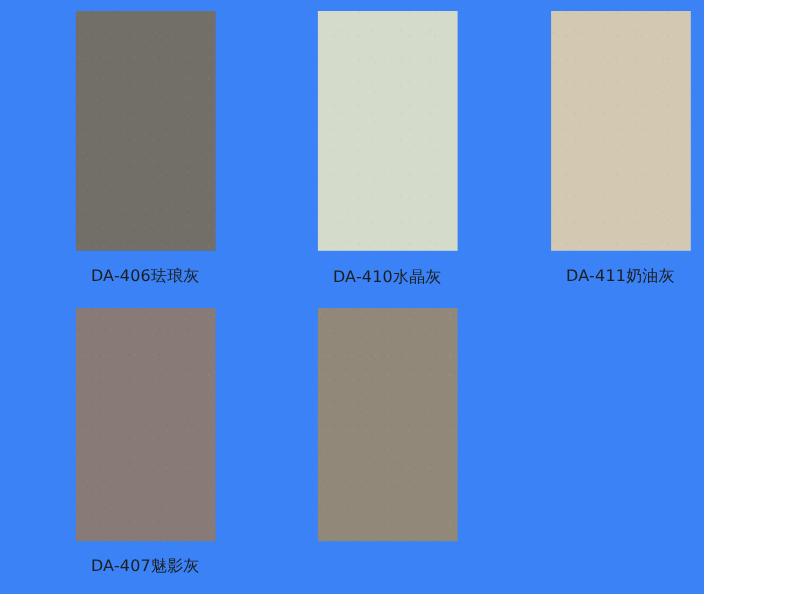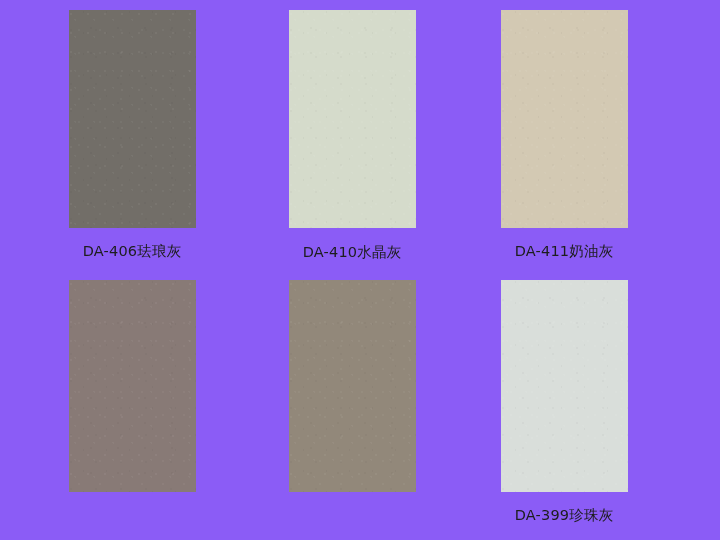--- a/index.html
+++ b/index.html
@@ -9,23 +9,23 @@
   body {
     width: 720px;
     height: 540px;
     background: #ffffff;
     font-family: "DejaVu Sans", "Liberation Sans", sans-serif;
     overflow: hidden;
   }
 
   #palette-board {
     position: relative;
-    width: 720px;
+    width: 640px;
     height: 540px;
-    background: #8b5cf6;
+    background: #3b82f6;
     text-decoration: underline;
   }
 
   .swatch-cell {
     position: absolute;
     width: 220px;
   }
 
   .swatch-chip {
     width: 127px;
@@ -88,24 +88,21 @@
     <div class="swatch-label" style="color: rgb(29, 29, 29); margin-top: 15px;">DA-410水晶灰</div>
   </div>
 
   <div class="swatch-cell r1 c3">
     <div class="swatch-chip" style="background-color: rgb(211, 201, 179);"></div>
     <div class="swatch-label" style="color: rgb(29, 29, 29);">DA-411奶油灰</div>
   </div>
 
   <div class="swatch-cell r2 c1">
     <div class="swatch-chip short" style="background-color: rgb(136, 122, 118);"></div>
+    <div class="swatch-label" style="color: rgb(29, 29, 29);">DA-407魅影灰</div>
   </div>
 
   <div class="swatch-cell r2 c2">
     <div class="swatch-chip short" style="background-color: rgb(146, 136, 122);"></div>
   </div>
 
-  <div class="swatch-cell r2 c3">
-    <div class="swatch-chip short" style="background-color: rgb(217, 222, 218);"></div>
-    <div class="swatch-label" style="color: rgb(29, 29, 29);">DA-399珍珠灰</div>
-  </div>
 
 </div>
 
 </body></html>

